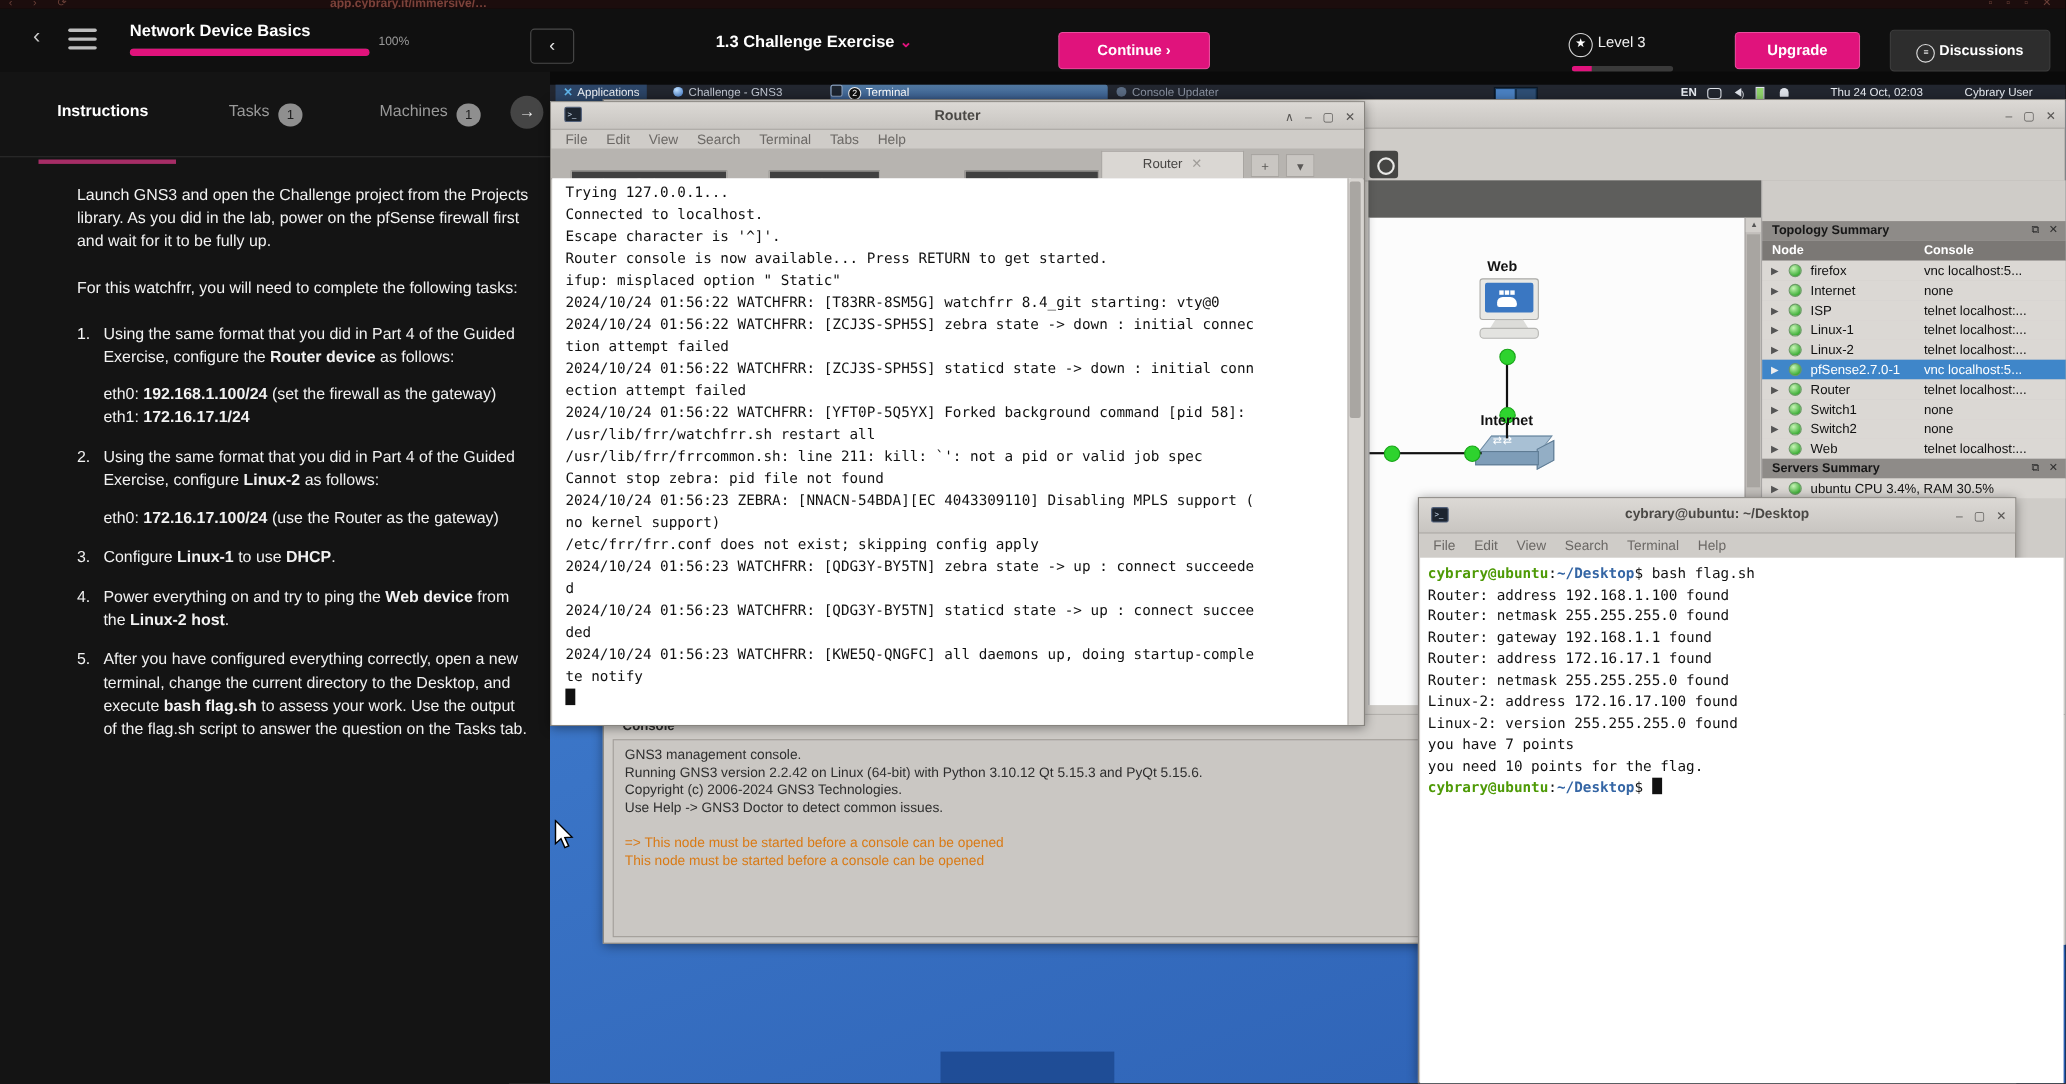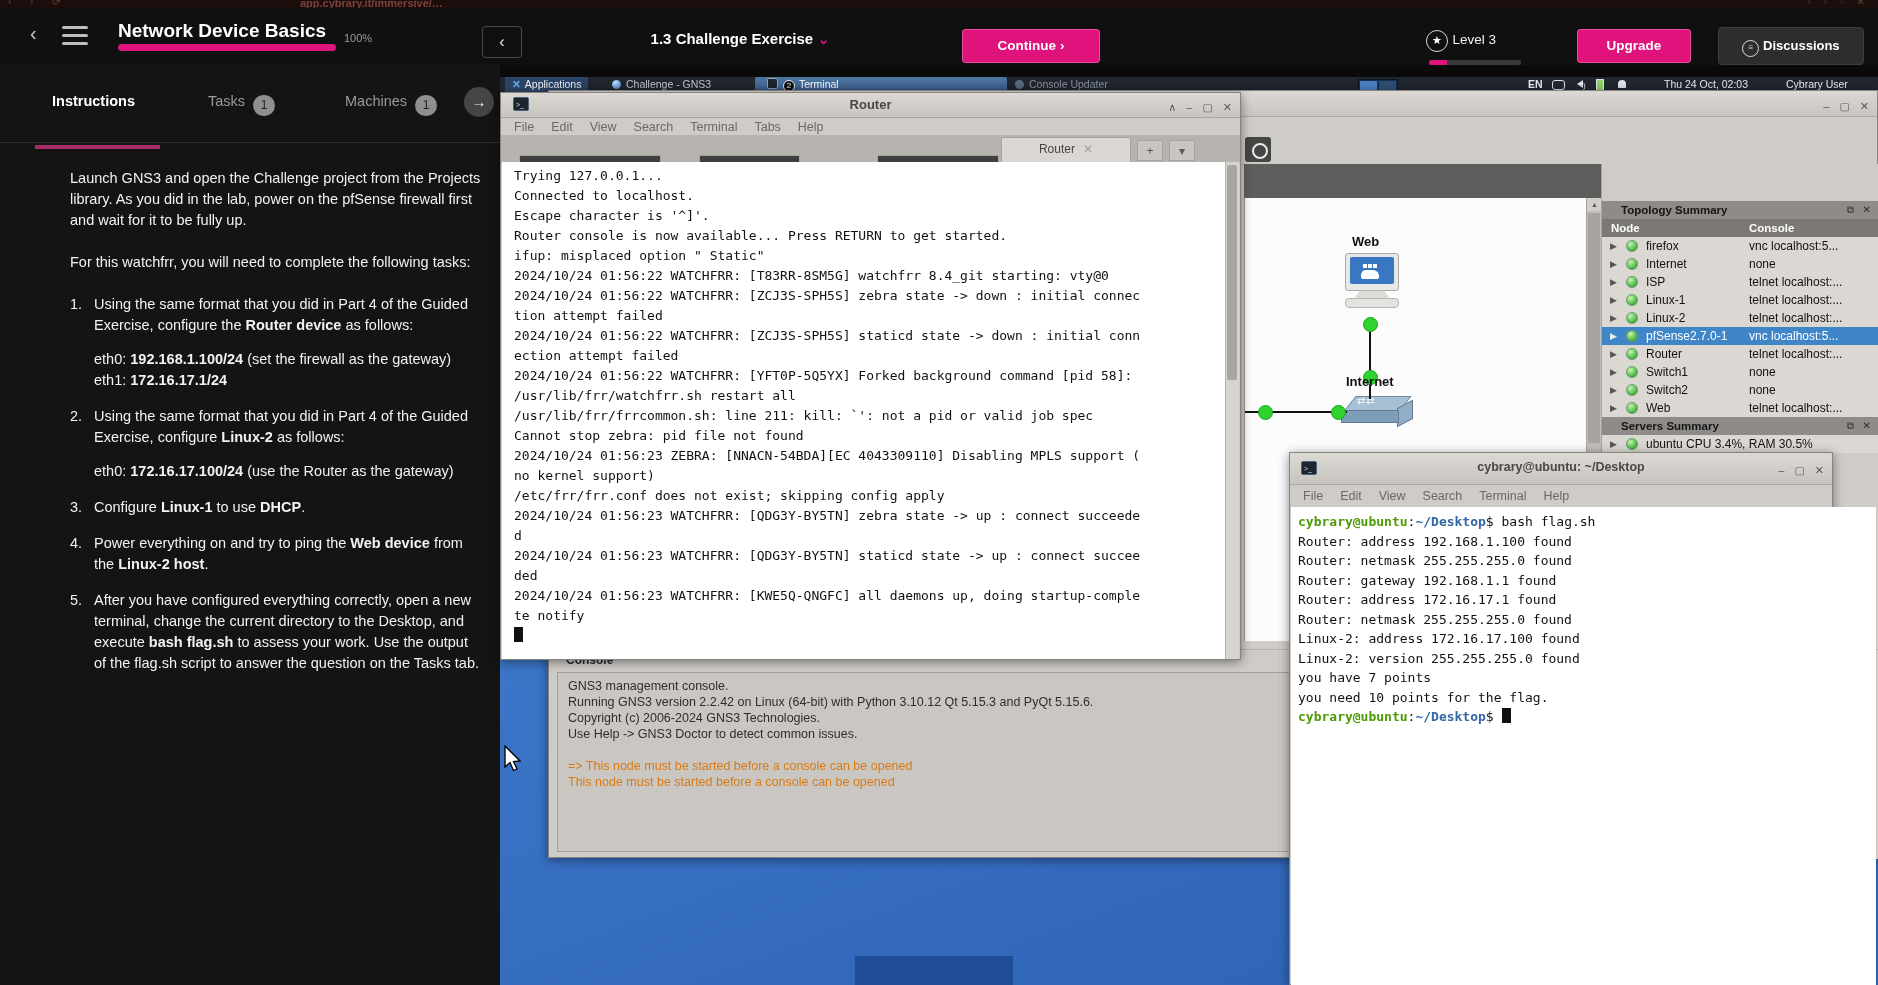--- a/index.html
+++ b/index.html
@@ -8,21 +8,21 @@
   .abs{position:absolute;}
   
   #top-strip{left:0;top:0;width:1878px;height:8px;background:#1c0d0d;overflow:hidden;}
   #top-strip .url{position:absolute;left:300px;top:-3px;font-weight:bold;font-size:11px;color:#7c423a;}
   #top-strip .navicons{position:absolute;left:8px;top:-4px;font-size:10px;color:#6b4038;letter-spacing:8px;}
   #top-strip .winicons{position:absolute;right:8px;top:-4px;font-size:10px;color:#6b4038;letter-spacing:5px;}
   
   #header{left:0;top:8px;width:1878px;height:57px;background:#101010;}
   .hdr-chev{color:#c9c9c9;font-size:20px;}
   #hamburger span{display:block;width:26px;height:3px;background:#bdbdbd;margin:5px 0;border-radius:2px;}
-  #course-title{font-weight:bold;font-size:19px;color:#fff;white-space:nowrap;}
+  #course-title{font-weight:bold;font-size:15px;color:#fff;white-space:nowrap;}
   #course-progress{width:218px;height:7px;background:#3a3a3a;border-radius:4px;overflow:hidden;}
   #course-progress div{height:100%;border-radius:4px;}
   #progress-label{font-size:11px;color:#9a9a9a;}
   #back-box{width:38px;height:30px;border:1px solid #4a4a4a;border-radius:4px;text-align:center;line-height:30px;color:#e8e8e8;font-size:16px;}
   #lesson-title{font-weight:bold;font-size:15px;color:#fff;white-space:nowrap;}
   .pink-btn{border-radius:4px;color:#fff;font-weight:bold;font-size:13.5px;text-align:center;border:1px solid rgba(255,255,255,0.25);}
   #level-star{display:inline-block;width:20px;height:20px;border:1.5px solid #d5d5d5;border-radius:50%;text-align:center;line-height:19px;font-size:11px;color:#fff;}
   #level-label{font-size:13.5px;color:#f0f0f0;}
   #level-bar{width:92px;height:5px;background:#3a3a3a;border-radius:3px;overflow:hidden;}
   #level-bar div{height:100%;width:18px;}
@@ -45,21 +45,21 @@
   #instructions-body .num{width:24px;flex:none;}
   #instructions-body .blank{height:13px;}
   
   #wallpaper{left:500px;top:92px;width:1378px;height:893px;background:linear-gradient(160deg,#4585d6 0%,#3a74c6 45%,#2c5fb2 100%);}
   #dock-band{left:855px;top:956px;width:158px;height:29px;background:#1d4a92;opacity:.9;}
   #taskbar{left:500px;top:77px;width:1378px;height:15px;background:#22262f;color:#cdd2da;font-size:10.5px;}
   .tb{position:absolute;top:0;height:15px;line-height:15px;white-space:nowrap;}
   #tb-apps{left:5px;padding:0 7px;background:#2c4567;color:#eef1f5;}
   #tb-apps .xlogo{color:#5fb3e8;font-weight:bold;margin-right:4px;}
   #tb-gns3{left:112px;color:#c3c9d4;}
-  #tb-term{left:255px;width:252px;background:linear-gradient(#50779f,#3a5f94);border-radius:2px;color:#fff;padding-left:12px;box-sizing:border-box;}
+  #tb-term{left:255px;width:252px;background:linear-gradient(#50779f,#3a5f94);border-radius:2px;color:#fff;padding-left:0;box-sizing:border-box;}
   #tb-upd{left:515px;color:#8b93a2;}
   .tb-ico{display:inline-block;width:9px;height:9px;border-radius:2px;vertical-align:-1px;margin-right:5px;}
   #term-badge{display:inline-block;width:10px;height:10px;background:#111;border:1px solid #eee;border-radius:50%;
               font-size:8px;line-height:10px;text-align:center;color:#fff;margin-right:4px;}
   #ws-switch{left:858px;top:2px;width:38px;height:11px;background:#16324f;border:1px solid #0d1520;}
   #ws-switch .ws1{position:absolute;left:1px;top:1px;width:17px;height:9px;background:#4a80c2;}
   #ws-switch .ws2{position:absolute;right:1px;top:1px;width:17px;height:9px;background:#2e4e74;}
   .tray{color:#e8ecf2;}
   
   .win{box-shadow:0 2px 10px rgba(0,0,0,.45);border:1px solid #87847f;background:#cfccc8;box-sizing:border-box;}
@@ -102,21 +102,21 @@
   #web-base{position:absolute;left:100px;top:100px;width:52px;height:8px;background:#e3e3e0;border:1px solid #b5b5b2;border-radius:4px;}
   #sw-top{position:absolute;left:104px;top:198px;width:54px;height:15px;background:#a8c0d4;border:1px solid #6f8ba2;transform:skewX(-38deg);}
   #sw-front{position:absolute;left:96px;top:212px;width:56px;height:11px;background:#7e9db8;border:1px solid #5f7c94;}
   #sw-side{position:absolute;left:152px;top:206px;width:14px;height:17px;background:#93aec5;border:1px solid #5f7c94;transform:skewY(-28deg);}
   #sw-arrows{position:absolute;left:112px;top:197px;font-size:10px;color:#fff;z-index:3;letter-spacing:-1px;}
   #gns3-vscroll{position:absolute;left:1037px;top:107px;width:15px;height:443px;background:#c2bfbb;border-left:1px solid #a5a2a0;}
   #gns3-vscroll .sbtn{position:absolute;left:0;top:0;width:100%;height:13px;background:#d2cfcb;font-size:7px;text-align:center;color:#555;line-height:13px;}
   #gns3-vscroll .thumb{position:absolute;left:1px;top:15px;width:12px;height:230px;background:#a8a5a1;}
   #gns3-dock{position:absolute;left:1052px;top:73px;width:278px;height:695px;background:#cfccc8;border-left:1px solid #a5a2a0;}
   .dock-hdr{position:absolute;left:0;width:100%;height:18px;background:#8e8b88;color:#161616;font-weight:bold;font-size:11.5px;line-height:18px;}
-  .dock-hdr b{margin-left:19px;font-weight:bold;}
+  .dock-hdr b{margin-left:9px;font-weight:bold;}
   .dock-hdr .ic{position:absolute;top:0;font-size:10px;color:#2e2e2e;font-weight:normal;}
   #topo-colhdr{position:absolute;left:0;top:55px;width:100%;height:18px;background:#7b7875;color:#fff;font-weight:bold;font-size:11.5px;line-height:18px;}
   #topo-colhdr .c1{margin-left:9px;}
   #topo-colhdr .c2{position:absolute;left:147px;}
   .trow{position:absolute;left:0;width:100%;height:18px;font-size:12px;color:#111;line-height:18px;background:#dbd8d4;}
   .trow.sel{background:#3f86c9;color:#fff;}
   .trow .ar{position:absolute;left:8px;font-size:9px;color:#555;}
   .trow.sel .ar{color:#eee;}
   .trow .ball{position:absolute;left:24px;top:3px;width:12px;height:12px;border-radius:50%;
               background:radial-gradient(circle at 35% 30%,#c8f4b6,#43b23c 70%,#2c8f27);border:1px solid #6b9b66;box-sizing:border-box;}

